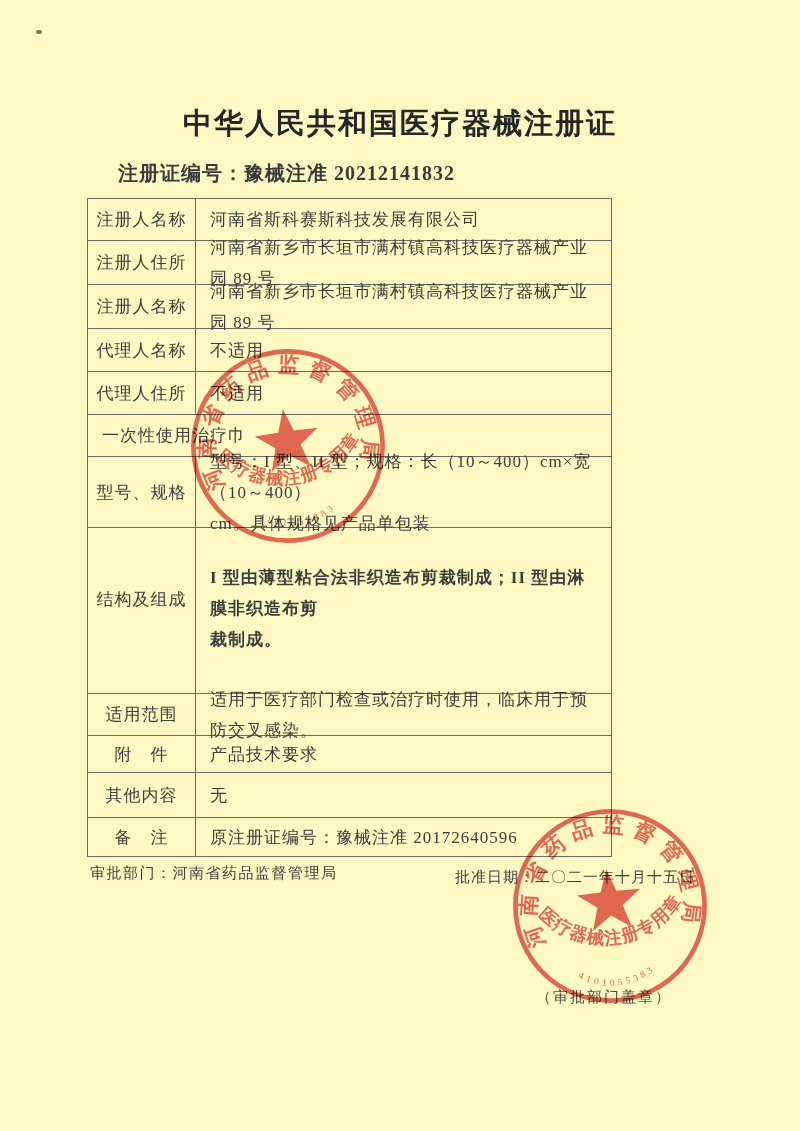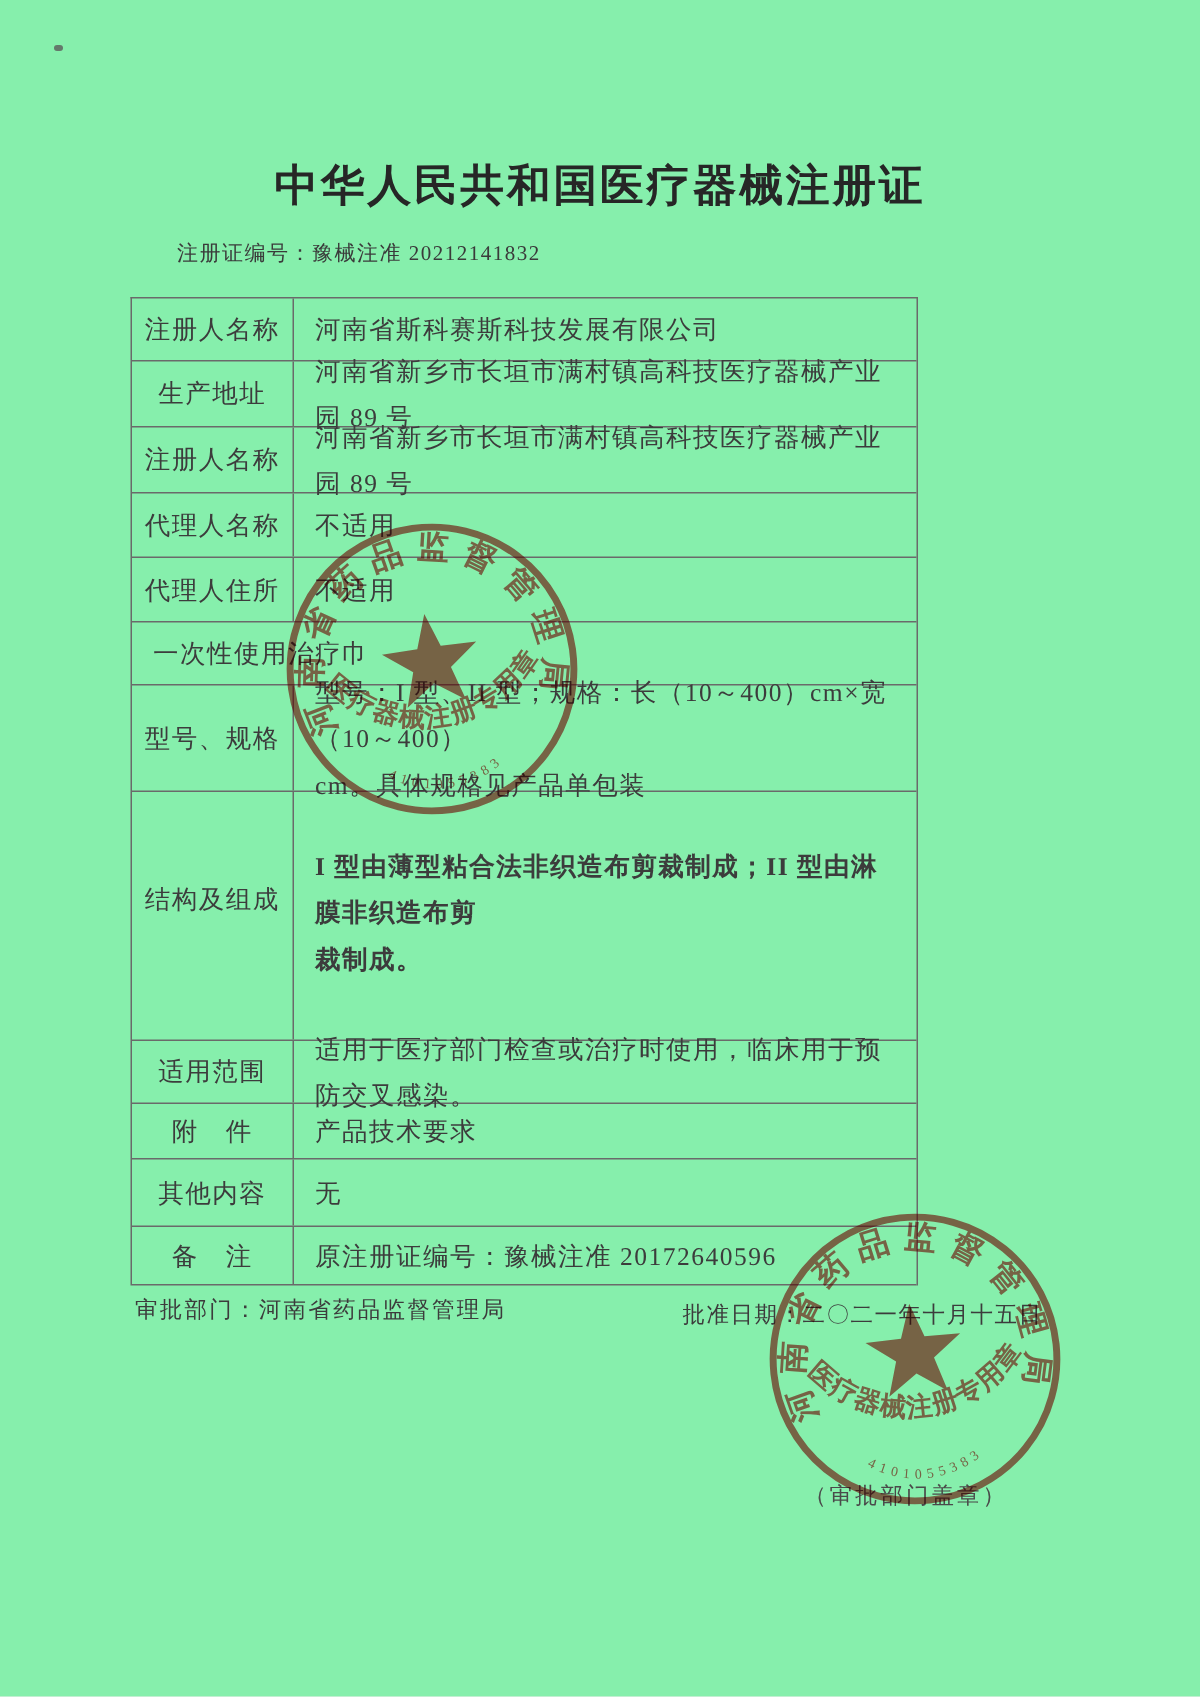--- a/index.html
+++ b/index.html
@@ -4,35 +4,35 @@
 <style>
   html,body { margin:0; padding:0; }
   body {
     width:800px; height:1131px;
     background:#e9e9e9;
     font-family:"Liberation Serif","DejaVu Serif",serif;
   }
   .page {
     position:relative;
     width:800px; height:1131px;
-    background:#86efac;
+    background:#fef9c3;
     overflow:hidden;
     color:#383838;
   }
   .speck { position:absolute; left:36px; top:30px; width:6px; height:4px; background:#5b5b5b; border-radius:2px; opacity:.8; }
 
   .title {
     position:absolute; top:104px; left:0; width:100%;
     text-align:center;
     font-size:29px; font-weight:700; letter-spacing:2px;
     color:#262626;
   }
   .certno {
     position:absolute; top:160px; left:118px;
-    font-size:14px; letter-spacing:1px; color:#3a3a3a;
+    font-size:20px; letter-spacing:1px; color:#3a3a3a;font-weight:bold;
   }
 
   .rtable {
     position:absolute; top:198px; left:87px; width:525px;
     border:1px solid #6a6a6a; border-bottom:none;
     box-sizing:border-box;
   }
   .trow { display:flex; border-bottom:1px solid #6a6a6a; box-sizing:border-box; }
   .trow .label {
     flex:0 0 108px; width:108px;
@@ -96,21 +96,21 @@
 
   <div class="title">中华人民共和国医疗器械注册证</div>
   <div class="certno">注册证编号：豫械注准 20212141832</div>
 
   <div class="rtable">
     <div class="trow">
       <div class="label">注册人名称</div>
       <div class="value">河南省斯科赛斯科技发展有限公司</div>
     </div>
     <div class="trow">
-      <div class="label">生产地址</div>
+      <div class="label">注册人住所</div>
       <div class="value">河南省新乡市长垣市满村镇高科技医疗器械产业园 89 号</div>
     </div>
     <div class="trow">
       <div class="label">注册人名称</div>
       <div class="value">河南省新乡市长垣市满村镇高科技医疗器械产业园 89 号</div>
     </div>
     <div class="trow">
       <div class="label">代理人名称</div>
       <div class="value">不适用</div>
     </div>

